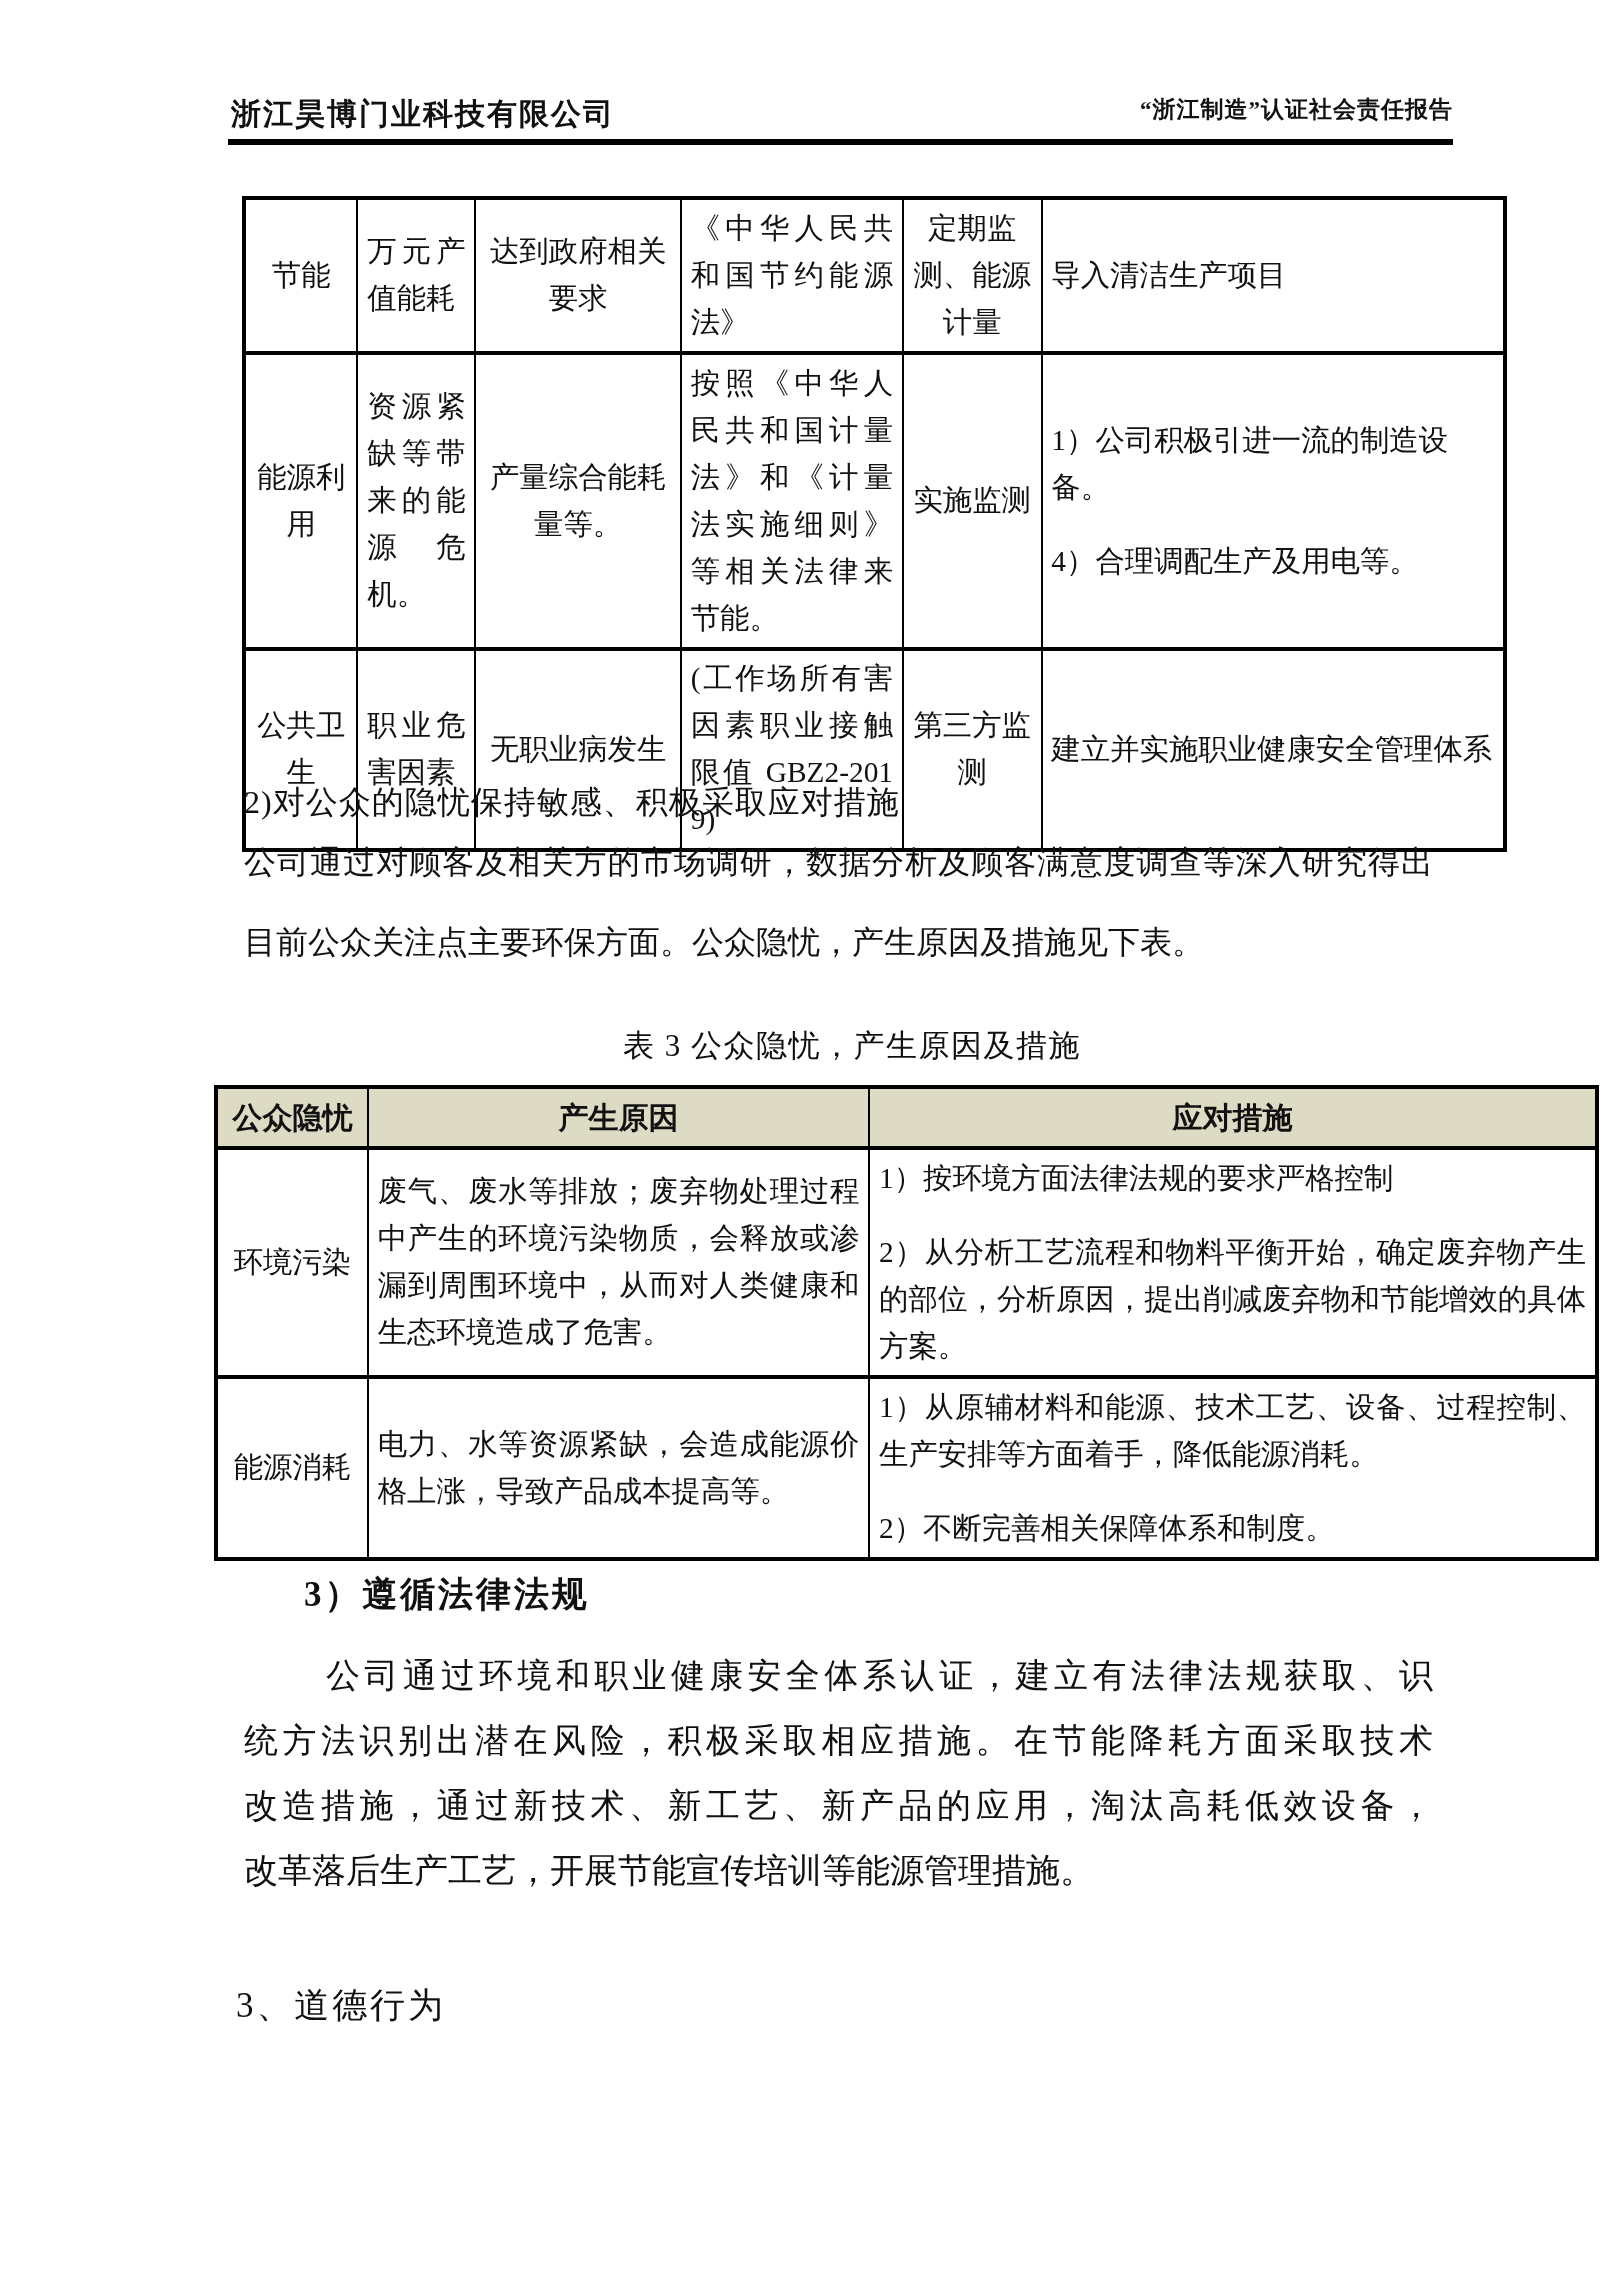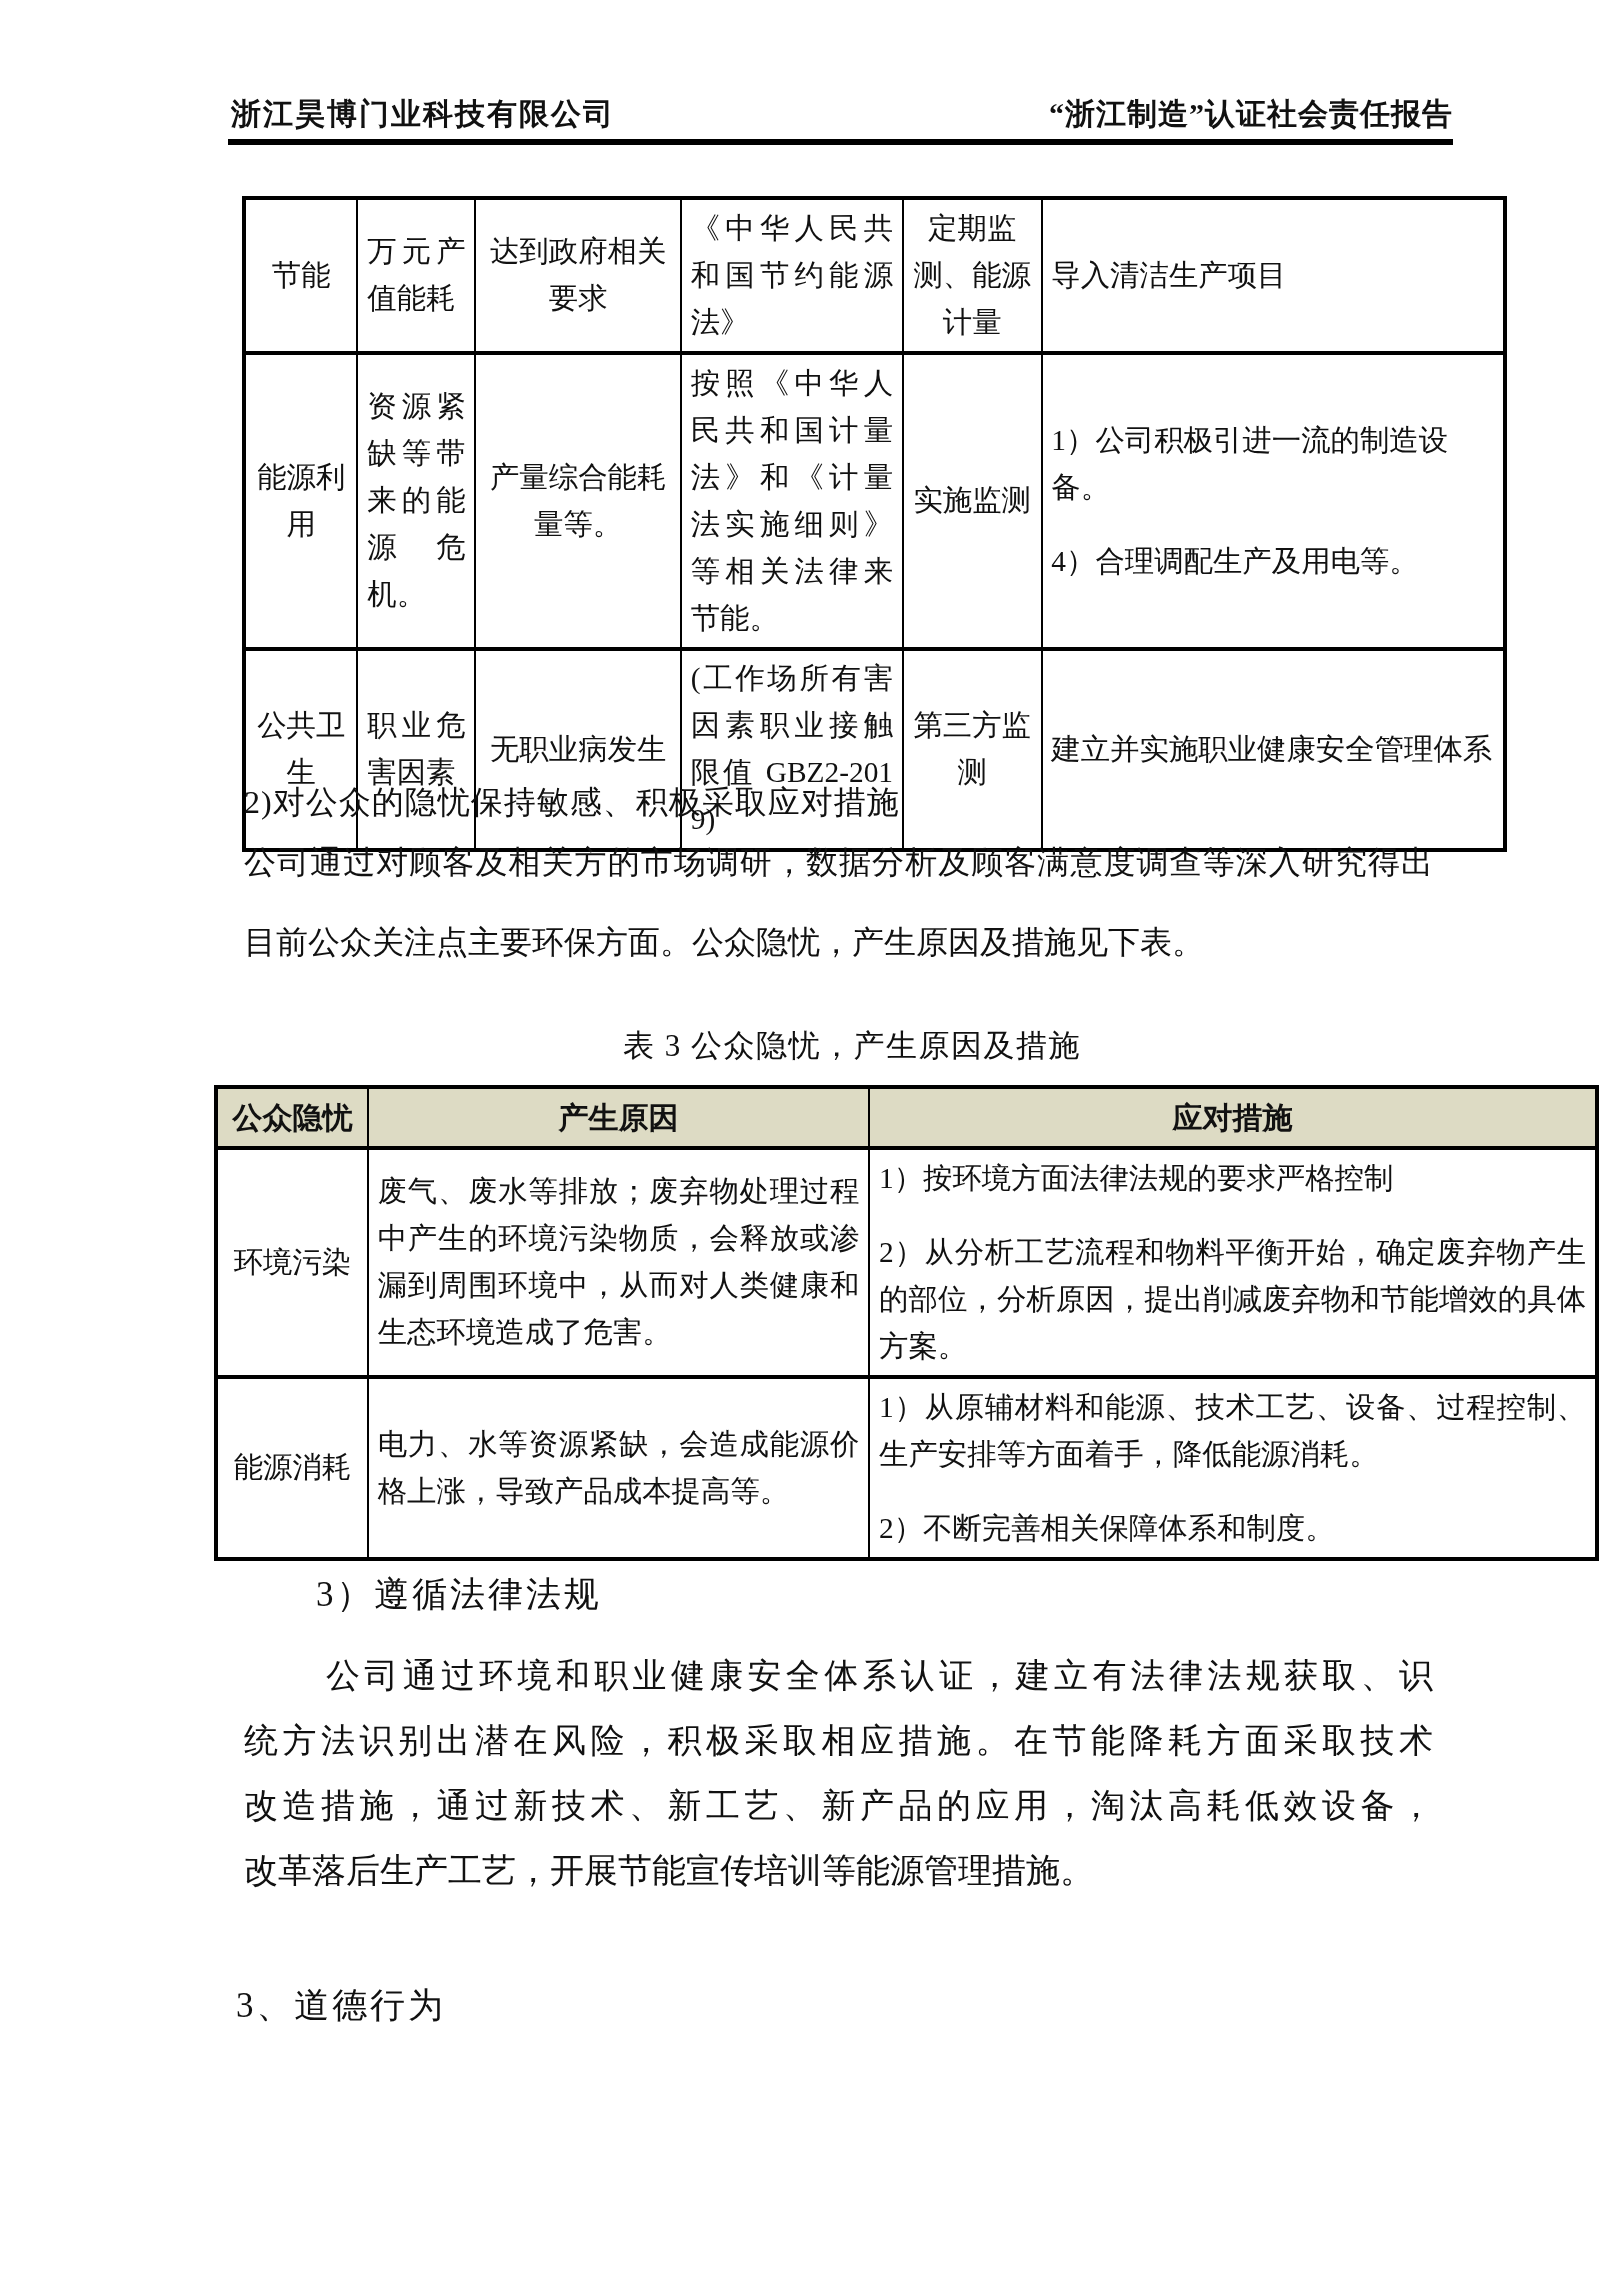--- a/index.html
+++ b/index.html
@@ -3,21 +3,21 @@
 <meta charset="utf-8">
 <style>
   html,body{margin:0;padding:0;}
   body{
     width:1623px;height:2295px;position:relative;background:#ffffff;
     font-family:"Liberation Serif","DejaVu Serif",serif;color:#111;
   }
   .abs{position:absolute;}
   
   .hdr-left{left:231px;top:94px;font-size:30px;font-weight:600;letter-spacing:2px;}
-  .hdr-right{top:94px;right:170px;font-size:30px;font-weight:600;letter-spacing:1px;}
+  .hdr-right{top:94px;right:170px;font-size:23px;font-weight:600;letter-spacing:1px;}
   .hdr-rule{left:228px;top:139px;width:1225px;height:6.4px;background:#000;}
   
   table{border-collapse:collapse;table-layout:fixed;width:100%;}
   .tbl-wrap1{left:242px;top:196px;width:1265px;}
   .tbl-wrap3{left:214px;top:1085px;width:1385px;}
   td,th{border:2px solid #000;border-top-width:4.9px;border-bottom-width:4.9px;
     vertical-align:middle;padding:4.9px 8.8px;font-size:29.4px;line-height:47px;
     word-break:break-all;overflow:hidden;}
   #table1{border:4.9px solid #000;}
   #table3{border:4.9px solid #000;}
@@ -26,21 +26,21 @@
   .tl{text-align:left;}
   .tj{text-align:justify;text-justify:inter-ideograph;}
   .cellp{margin:0;}
   .cellp + .cellp{margin-top:27px;}
   
   .sec2-heading{left:244px;top:781px;font-size:32px;letter-spacing:1px;}
   .sec2-para{left:244px;top:822px;width:1189px;font-size:32px;}
   .sec2-para .pline{height:80px;line-height:80px;}
   .jl{text-align:justify;text-align-last:justify;text-justify:inter-ideograph;}
   .t3-title{left:214px;top:1025px;width:1276px;text-align:center;font-size:31px;letter-spacing:1.5px;}
-  .sec3-heading{left:316px;top:1571px;font-size:35px;letter-spacing:2.9px;}
+  .sec3-heading{left:304px;top:1571px;font-size:35px;letter-spacing:2.9px;font-weight:bold;}
   .sec3-para{left:244px;top:1643px;width:1189px;font-size:34px;}
   .sec3-para .pline{height:65px;line-height:65px;}
   .sec3-para .pline.first{padding-left:82px;}
   .sec4-heading{left:236px;top:1982px;font-size:35px;letter-spacing:2.9px;}
   [data-name]{box-sizing:border-box;}
 </style>
 </head>
 <body>
 
 <div class="abs hdr-left" data-name="header-company-name">浙江昊博门业科技有限公司</div>

